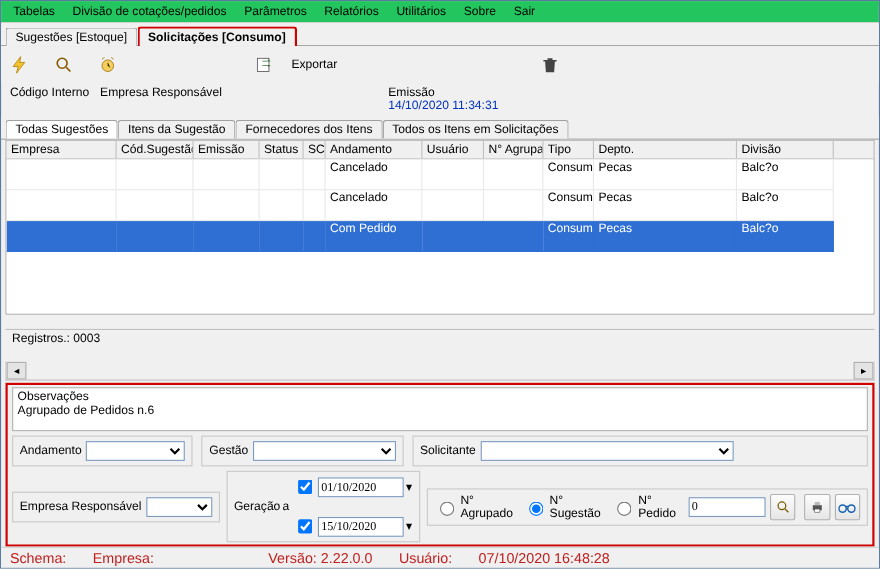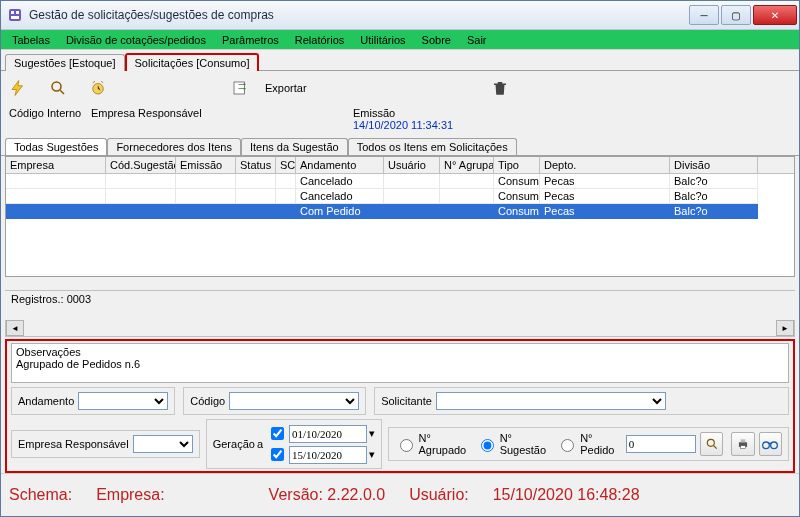--- a/index.html
+++ b/index.html
@@ -7,79 +7,65 @@
   .titlebar{height:28px;background:linear-gradient(#f7f9fc,#dde6f1);display:flex;align-items:center;border-bottom:1px solid #b7c6d9}
   .titlebar .icon{width:16px;height:16px;margin:0 6px}
   .titlebar .title{flex:1;font-size:12px;color:#1a2a40}
   .winbtns{display:flex;margin-right:2px}
   .winbtn{width:28px;height:18px;border:1px solid #8aa4c3;background:linear-gradient(#eaf1fa,#cfdff0);margin-left:2px;border-radius:2px;display:flex;align-items:center;justify-content:center;font-size:10px}
   .winbtn.close{background:linear-gradient(#f07070,#c82020);color:#fff;border-color:#8a1a1a;width:42px}
   .menubar{height:19px;background:#22c55e;display:flex;align-items:center;padding:0 4px;gap:2px;border-bottom:1px solid #d0d0d0}
   .menuitem{padding:2px 7px;cursor:default}
   .subtabs{height:20px;display:flex;align-items:flex-end;padding:0 4px;gap:0;border-bottom:1px solid #a0a0a0;background:#f0f0f0}
   .subtab{padding:2px 8px;border:1px solid #a0a0a0;border-bottom:none;background:#f0f0f0;border-top-left-radius:3px;border-top-right-radius:3px;position:relative;top:1px}
-  .subtab.hl{border:2px solid #d00000;border-bottom:none;font-weight:normal}
+  .subtab.hl{border:2px solid #d00000;border-bottom:none;font-weight:bold}
   .toolbar{height:30px;display:flex;align-items:center;padding:2px 8px;gap:22px;background:#f0f0f0}
   .tbtn{display:flex;align-items:center;gap:16px}
   .tbtn svg{width:18px;height:18px}
   .infoRow{display:flex;padding:2px 8px 4px 8px;gap:2px}
   .infoCol{display:flex;flex-direction:column;min-width:80px}
   .infoCol.wide{min-width:260px}
   .infoVal{color:#0030c0}
   .gridtabs{height:20px;display:flex;align-items:center;padding:0 4px;border-bottom:1px solid #a0a0a0;background:#f0f0f0}
   .gtab{padding:2px 8px;border:1px solid #a0a0a0;border-bottom:none;background:#f0f0f0;border-top-left-radius:3px;border-top-right-radius:3px;position:relative;top:1px;margin-right:0}
   .gtab.active{background:#fff}
   .grid{flex:1;display:flex;flex-direction:column;background:#fff;border:1px solid #a0a0a0;margin:0 4px;min-height:0}
   .ghead{display:flex;background:#f0f0f0;border-bottom:1px solid #c0c0c0}
   .gh{border-right:1px solid #c0c0c0;padding:2px 4px;box-sizing:border-box;overflow:hidden;white-space:nowrap}
   .gbody{flex:1;overflow:auto;background:#fff}
   .grow{display:flex}
-  .gc{border-right:1px solid #e8e8e8;border-bottom:1px solid #e8e8e8;padding:1px 4px;box-sizing:border-box;overflow:hidden;white-space:nowrap;height:15px;line-height:13px}
+  .gc{border-right:1px solid #e8e8e8;border-bottom:1px solid #e8e8e8;padding:1px 4px;box-sizing:border-box;overflow:hidden;white-space:nowrap;height:28px;line-height:13px}
   .grow.sel .gc{background:#2f6fd3;color:#fff;border-color:#2f6fd3}
   .w-emp{width:100px}.w-cod{width:70px}.w-emi{width:60px}.w-sta{width:40px}.w-sc{width:20px}.w-and{width:88px}.w-usu{width:56px}.w-agr{width:54px}.w-tip{width:46px}.w-dep{width:130px}.w-div{width:88px}
   .regline{padding:2px 6px;background:#f0f0f0;border-top:1px solid #c0c0c0;margin:13px 4px}
   .hscroll{height:16px;background:#f0f0f0;margin:0 4px;border:1px solid #c0c0c0;border-top:none;display:flex;align-items:center;justify-content:space-between}
   .sbtn{width:16px;height:14px;background:#e4e4e4;border:1px solid #b0b0b0;display:flex;align-items:center;justify-content:center;font-size:8px}
   .panel{border:2px solid #d00000;margin:2px 4px 0 4px;padding:2px 4px;display:flex;flex-direction:column;gap:4px;background:#f0f0f0}
   .obsbox{border:1px solid #b0b0b0;background:#fff;padding:2px 4px;height:34px}
   .frow{display:flex;align-items:center;gap:8px}
   .fgroup{display:flex;align-items:center;gap:4px;border:1px solid #c8c8c8;padding:4px 6px;background:#f0f0f0}
   .lbl{white-space:nowrap}
   select,input[type=text]{font:11px Tahoma;border:1px solid #7a9ac0;background:#fff;height:18px;box-sizing:border-box;padding:0 2px}
   .combo{width:90px}
   .combo.wide{width:130px}
   .combo.xwide{width:230px}
   .dateinp{width:78px}
   .chk{width:13px;height:13px}
   .radiolbl{display:flex;align-items:center;gap:3px}
   .iconbtn{width:24px;height:22px;border:1px solid #b0b0b0;background:linear-gradient(#fdfdfd,#e5e5e5);display:flex;align-items:center;justify-content:center;border-radius:2px}
   .btmRow{display:flex;align-items:center;gap:6px;flex-wrap:nowrap}
   .btmRow .spacer{flex:1}
-  .status{height:18px;background:#f0f0f0;display:flex;align-items:center;padding:12px 8px;gap:24px;color:#c02020;border-top:1px solid #d0d0d0;font-size:16px}
+  .status{height:18px;background:#f0f0f0;display:flex;align-items:center;padding:0 8px;gap:24px;color:#c02020;border-top:1px solid #d0d0d0;font-size:13px}
   .appicon{fill:#6a5acd}
 </style>
 </head>
 <body>
 
 <div class="window">
 
-  <div class="titlebar">
-    <svg class="icon appicon" viewBox="0 0 16 16">
-        <rect x="2" y="2" width="12" height="12" rx="2"></rect>
-        <rect x="4" y="4" width="3" height="3" fill="#fff"></rect>
-        <rect x="9" y="4" width="3" height="3" fill="#fff"></rect>
-        <rect x="4" y="9" width="8" height="3" fill="#fff"></rect>
-      </svg>
-    <div class="title">Gestão de solicitações/sugestões de compras</div>
-    <div class="winbtns">
-      <div class="winbtn">─</div>
-      <div class="winbtn">▢</div>
-      <div class="winbtn close">✕</div>
-    </div>
-  </div>
 
   <div class="menubar">
     <div class="menuitem">Tabelas</div>
     <div class="menuitem">Divisão de cotações/pedidos</div>
     <div class="menuitem">Parâmetros</div>
     <div class="menuitem">Relatórios</div>
     <div class="menuitem">Utilitários</div>
     <div class="menuitem">Sobre</div>
     <div class="menuitem">Sair</div>
   </div>
@@ -131,22 +117,22 @@
       <span>Empresa Responsável</span>
     </div>
     <div class="infoCol">
       <span>Emissão</span>
       <span class="infoVal">14/10/2020 11:34:31</span>
     </div>
   </div>
 
   <div class="gridtabs">
     <div class="gtab active">Todas Sugestões</div>
+    <div class="gtab">Itens da Sugestão</div>
     <div class="gtab">Fornecedores dos Itens</div>
-    <div class="gtab">Itens da Sugestão</div>
     <div class="gtab">Todos os Itens em Solicitações</div>
   </div>
 
   <div class="grid">
     <div class="ghead">
       <div class="gh w-emp">Empresa</div>
       <div class="gh w-cod">Cód.Sugestão</div>
       <div class="gh w-emi">Emissão</div>
       <div class="gh w-sta">Status</div>
       <div class="gh w-sc">SC</div>
@@ -211,40 +197,40 @@
       <div>Observações</div>
       <div>Agrupado de Pedidos n.6</div>
     </div>
 
     <div class="frow">
       <div class="fgroup">
         <span class="lbl">Andamento</span>
         <select class="combo"></select>
       </div>
       <div class="fgroup">
-        <span class="lbl">Código</span>
+        <span class="lbl">Gestão</span>
         <select class="combo wide"></select>
       </div>
       <div class="fgroup" style="flex:1">
         <span class="lbl">Solicitante</span>
         <select class="combo xwide"></select>
       </div>
     </div>
 
     <div class="btmRow">
       <div class="fgroup">
         <span class="lbl">Empresa Responsável</span>
         <select class="combo" style="width:60px"></select>
       </div>
       <div class="fgroup">
         <div style="display:flex;flex-direction:row;gap:2px">
           <span class="lbl">Geração</span>
           <span class="lbl">a</span>
         </div>
-        <div style="display:flex;flex-direction:column;gap:2px">
+        <div style="display:flex;flex-direction:column;gap:17px">
           <div style="display:flex;align-items:center;gap:2px">
             <input type="checkbox" class="chk" checked="" style="">
             <input type="text" class="dateinp" value="01/10/2020" style="">
             <span>▾</span>
           </div>
           <div style="display:flex;align-items:center;gap:2px">
             <input type="checkbox" class="chk" checked="" style="">
             <input type="text" class="dateinp" value="15/10/2020" style="">
             <span>▾</span>
           </div>
@@ -287,16 +273,16 @@
         </div>
       </div>
     </div>
   </div>
 
   <div class="status">
     <span>Schema:</span>
     <span>Empresa:</span>
     <span style="margin-left:80px">Versão: 2.22.0.0</span>
     <span>Usuário:</span>
-    <span>15/10/2020 16:48:28</span>
+    <span>07/10/2020 16:48:28</span>
   </div>
 
 </div>
 
 </body></html>

